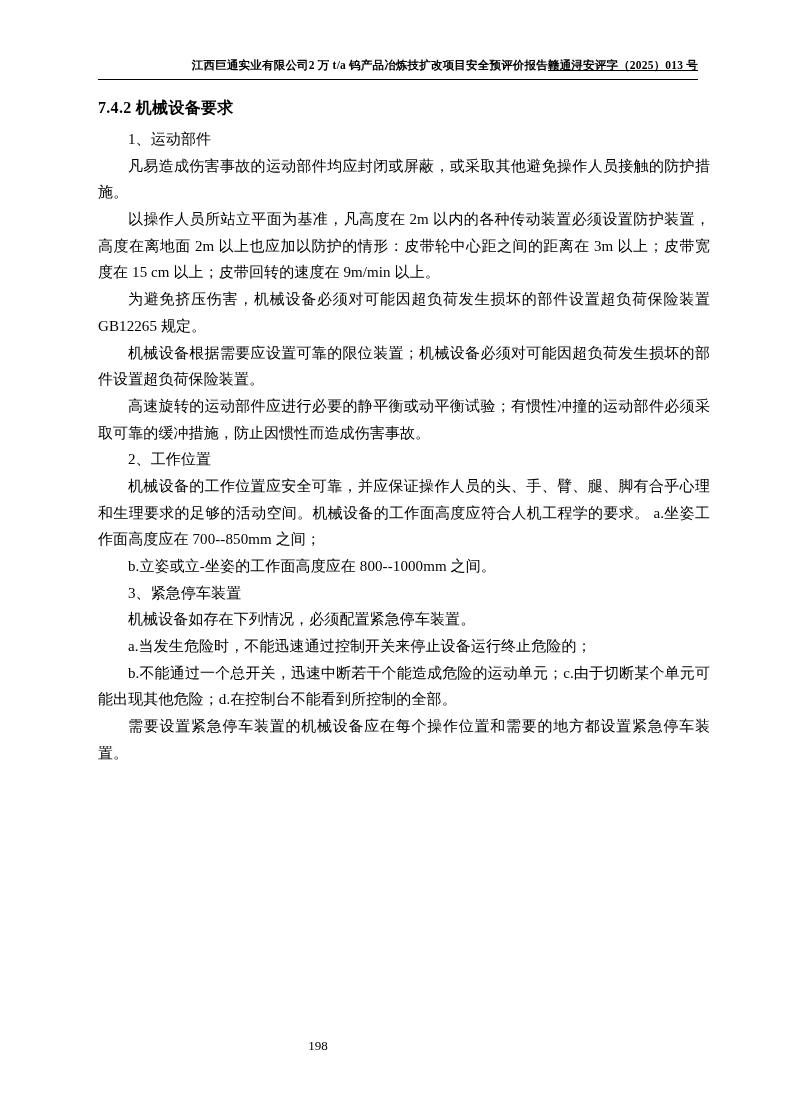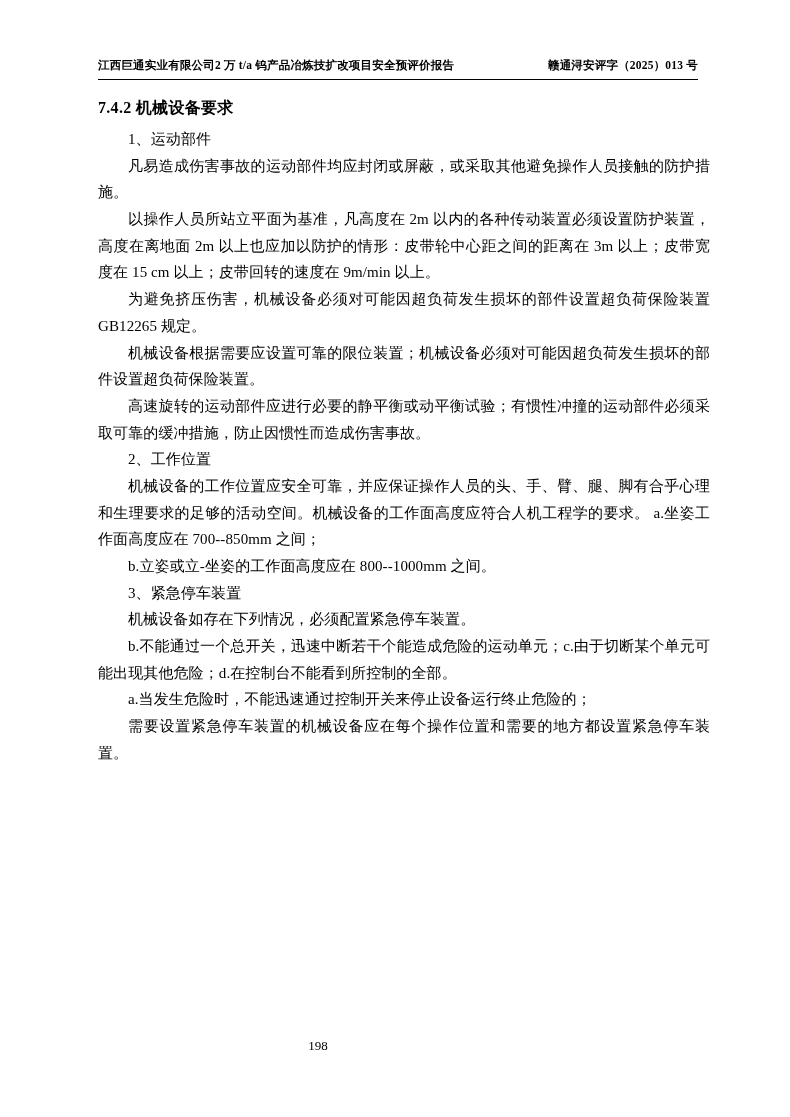--- a/index.html
+++ b/index.html
@@ -26,32 +26,33 @@
     top: 0;
     width: 790px;
     height: 1117px;
   }
   .header {
     position: absolute;
     left: 98px;
     top: 58px;
     width: 600px;
     display: flex;
-    justify-content: space-between;
+    justify-content: flex-end;
     align-items: baseline;
     font-size: 11.5px;
     font-weight: bold;
     color: #000;
     letter-spacing: 0.2px;
   }
   .header-left {
     white-space: nowrap;
   }
   .header-right {
     white-space: nowrap;
+    text-decoration: underline;
   }
   .header-rule {
     position: absolute;
     left: 98px;
     top: 79px;
     width: 600px;
     height: 1px;
     background: #000;
   }
   .content {
@@ -107,21 +108,21 @@
       <p class="para indent">凡易造成伤害事故的运动部件均应封闭或屏蔽，或采取其他避免操作人员接触的防护措施。</p>
       <p class="para indent">以操作人员所站立平面为基准，凡高度在 2m 以内的各种传动装置必须设置防护装置，高度在离地面 2m 以上也应加以防护的情形：皮带轮中心距之间的距离在 3m 以上；皮带宽度在 15 cm 以上；皮带回转的速度在 9m/min 以上。</p>
       <p class="para indent">为避免挤压伤害，机械设备必须对可能因超负荷发生损坏的部件设置超负荷保险装置 GB12265 规定。</p>
       <p class="para indent">机械设备根据需要应设置可靠的限位装置；机械设备必须对可能因超负荷发生损坏的部件设置超负荷保险装置。</p>
       <p class="para indent">高速旋转的运动部件应进行必要的静平衡或动平衡试验；有惯性冲撞的运动部件必须采取可靠的缓冲措施，防止因惯性而造成伤害事故。</p>
       <p class="para indent">2、工作位置</p>
       <p class="para indent">机械设备的工作位置应安全可靠，并应保证操作人员的头、手、臂、腿、脚有合乎心理和生理要求的足够的活动空间。机械设备的工作面高度应符合人机工程学的要求。  a.坐姿工作面高度应在 700--850mm 之间；</p>
       <p class="para indent">b.立姿或立-坐姿的工作面高度应在 800--1000mm 之间。</p>
       <p class="para indent">3、紧急停车装置</p>
       <p class="para indent">机械设备如存在下列情况，必须配置紧急停车装置。</p>
+      <p class="para indent">a.当发生危险时，不能迅速通过控制开关来停止设备运行终止危险的；</p>
       <p class="para indent">b.不能通过一个总开关，迅速中断若干个能造成危险的运动单元；c.由于切断某个单元可能出现其他危险；d.在控制台不能看到所控制的全部。</p>
-      <p class="para indent">a.当发生危险时，不能迅速通过控制开关来停止设备运行终止危险的；</p>
       <p class="para indent">需要设置紧急停车装置的机械设备应在每个操作位置和需要的地方都设置紧急停车装置。</p>
     </div>
 
     <div class="page-number">198</div>
 
   </div>
 </div>
 
 </body></html>

